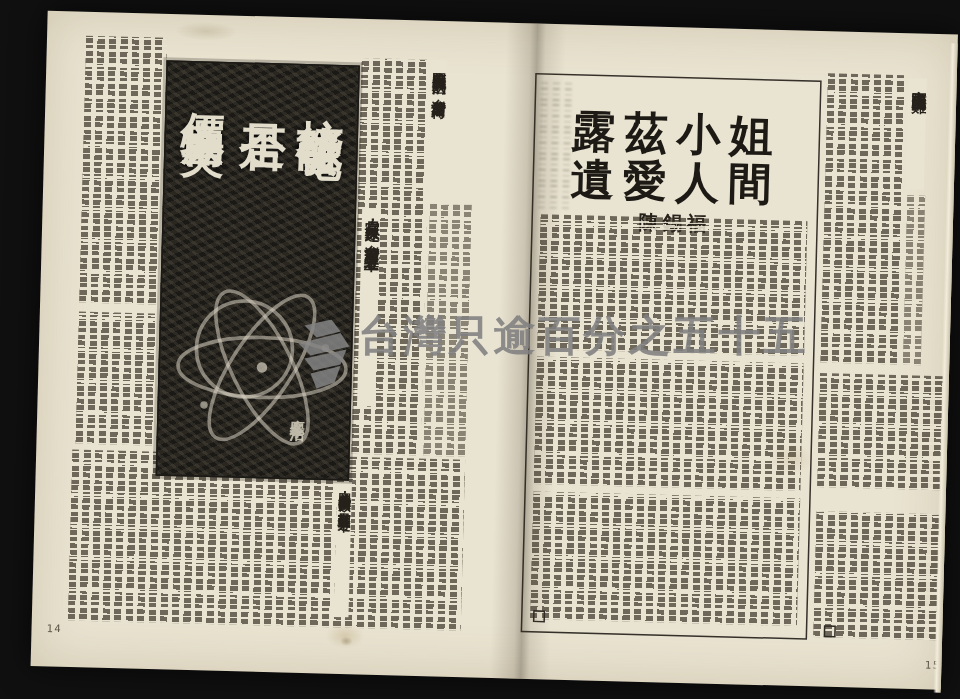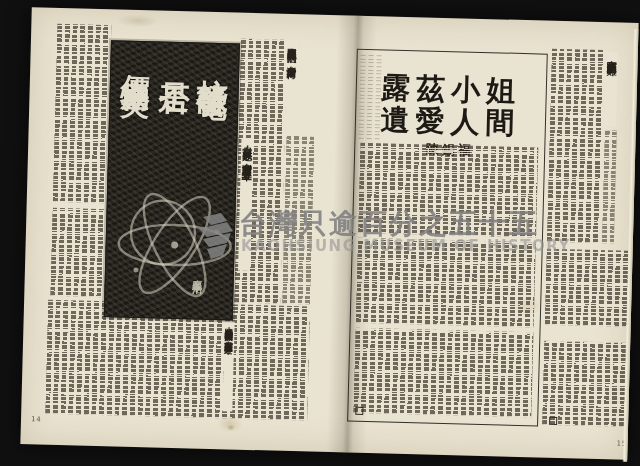--- a/index.html
+++ b/index.html
@@ -215,14 +215,13 @@
 <div class="watermark">
   <svg class="wm-logo" width="38" height="48" viewBox="0 0 38 48">
     <g fill="rgba(132,132,132,.85)">
       <polygon points="6,4 24,0 30,8 14,12"></polygon>
       <polygon points="2,16 30,9 36,18 10,24"></polygon>
       <polygon points="6,26 34,20 30,30 12,34"></polygon>
       <polygon points="10,36 30,31 26,42 14,46"></polygon>
     </g>
   </svg>
   <div class="wm-title">台灣只逾百分之五十五</div>
-  <div class="wm-sub">KAOHSIUNG MUSEUM OF HISTORY</div>
 </div>
 
 </body></html>

